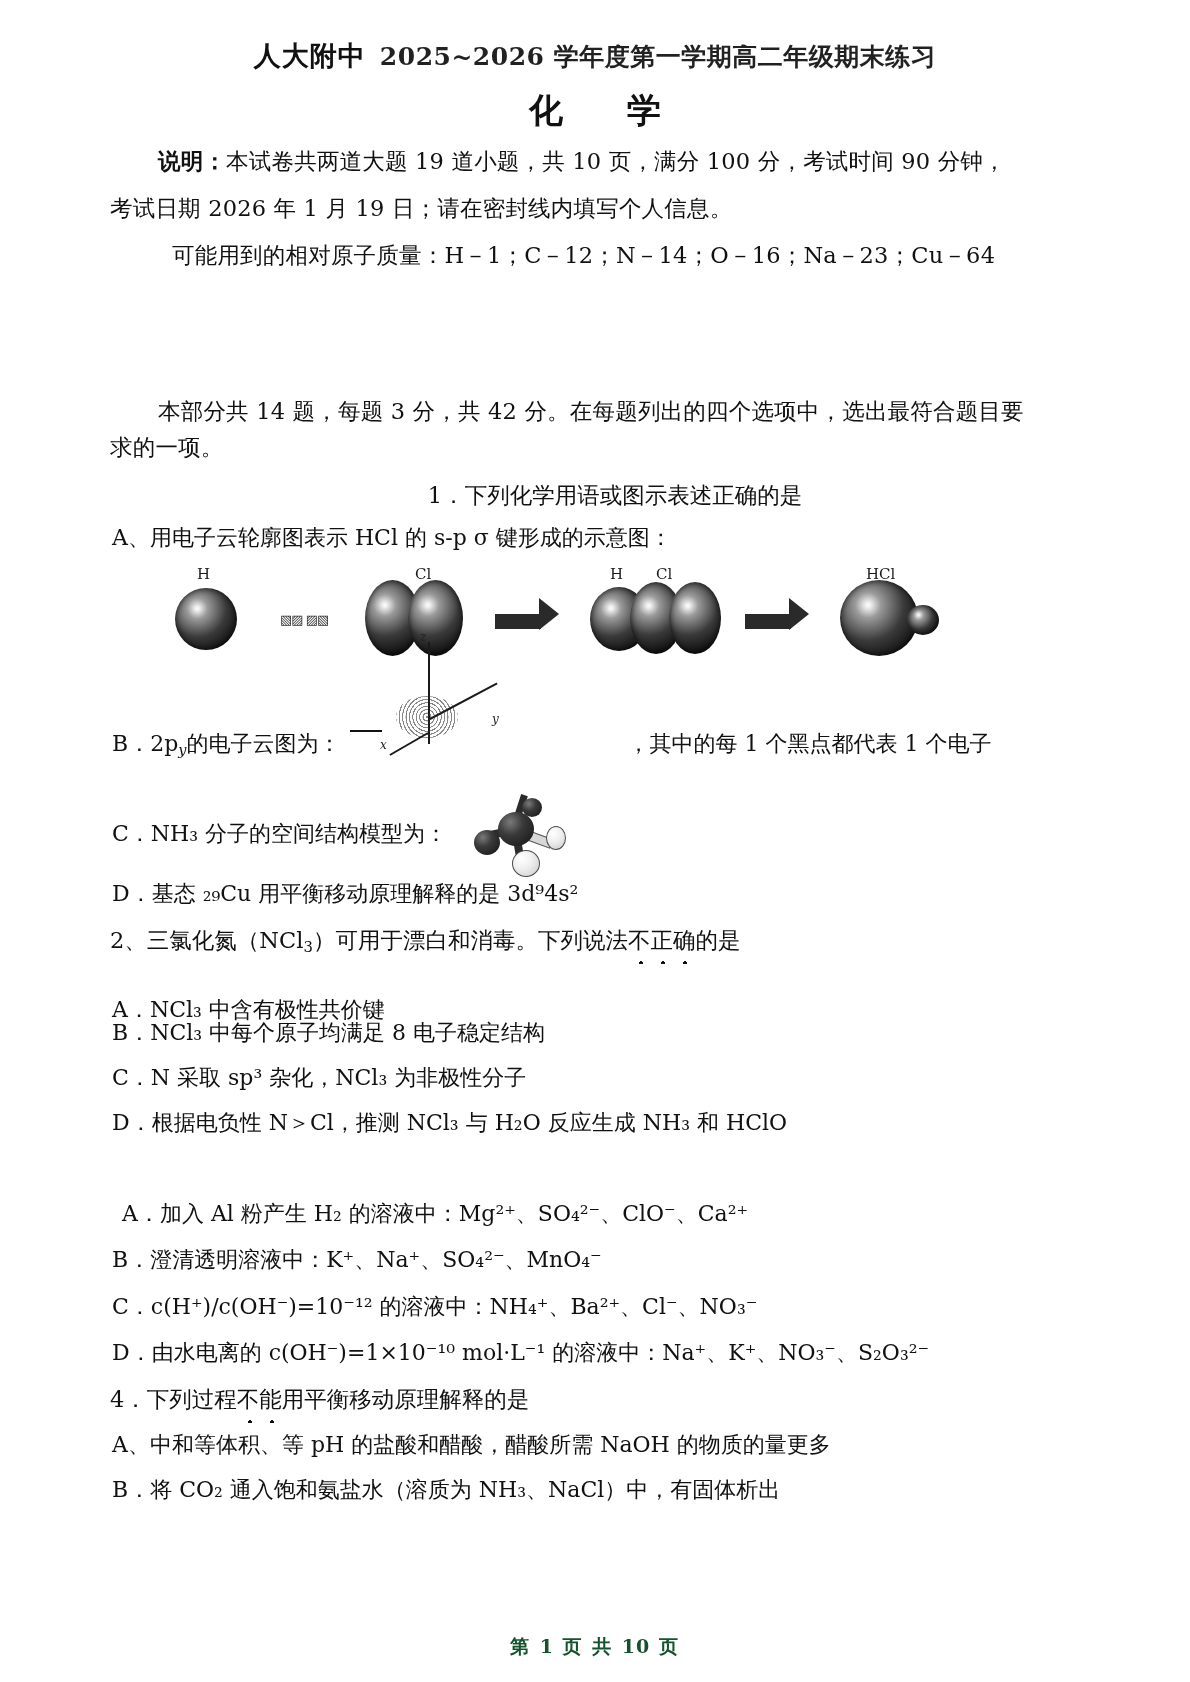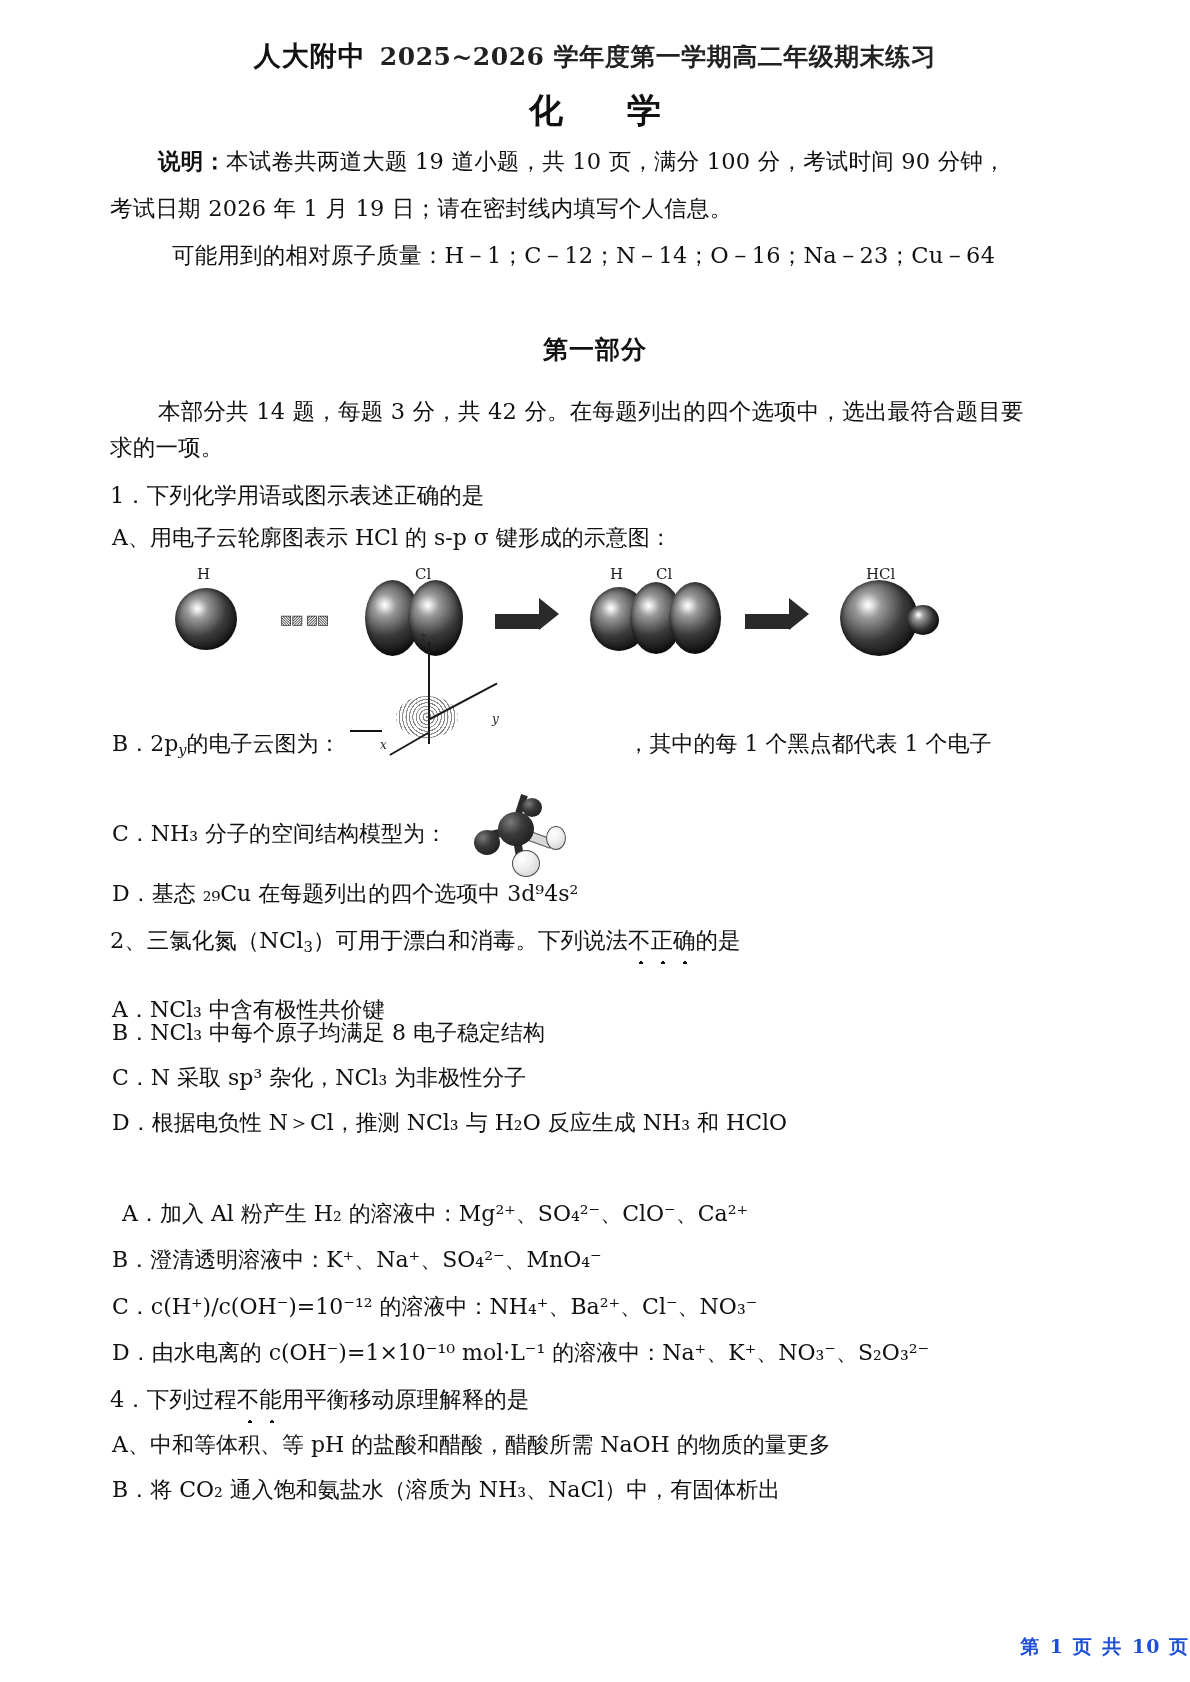--- a/index.html
+++ b/index.html
@@ -224,26 +224,26 @@
   .bond.pale {
     background: #d8d8d8;
     border: 1px solid #5a5a5a;
   }
 
   
   .footer {
     position: absolute;
     left: 0; right: 0;
     bottom: 22px;
-    text-align: right;
+    text-align: center;
     font-size: 19px;
     font-weight: 700;
     letter-spacing: 2px;
     font-family: "DejaVu Serif", "Liberation Serif", serif;
-    color: #1d4ed8;
+    color: #14532d;
   }
   .footer .num { letter-spacing: 1px; }
 </style>
 </head>
 <body>
 
 <div class="page">
 
   <div class="doc-title">
     <span class="school">人大附中</span><span class="exam"><span class="faded">2025~2026 学年度第一学期高二年级期末练习</span></span>
@@ -251,26 +251,25 @@
 
   <div class="subject">化 学</div>
 
   <div class="para indent2" style="left:110px; top:138px; width:990px;">
     <span class="bold">说明：</span><span>本试卷共两道大题 19 道小题，共 10 页，满分 100 分，考试时间 90 分钟，</span>
   </div>
   <div class="para" style="left:110px; top:185px; width:990px;">考试日期 2026 年 1 月 19 日；请在密封线内填写个人信息。</div>
 
   <div class="para indent2" style="left:124px; top:232px; width:990px;">可能用到的相对原子质量：H－1；C－12；N－14；O－16；Na－23；Cu－64</div>
 
-  <div class="part-head" style="top:333px;">第一部分</div>
 
   <div class="para indent2" style="left:110px; top:388px; width:1000px;">本部分共 14 题，每题 3 分，共 42 分。在每题列出的四个选项中，选出最符合题目要</div>
   <div class="para" style="left:110px; top:424px; width:1000px;">求的一项。</div>
 
-  <div class="q-line" style="top:478px;">
+  <div class="q-line" style="top:478px;text-align:center;">
     <span>1．</span><span>下列化学用语或图示表述正确的是</span>
   </div>
 
   <div class="opt-line" style="top:521px;">
     <span>A、</span><span>用电子云轮廓图表示 HCl 的 s-p σ 键形成的示意图：</span>
   </div>
 
   <div class="fig-hcl">
 
     <span class="fig-lbl fig-label" style="left:47px; top:5px;">H</span>
@@ -334,21 +333,21 @@
     <div class="bond pale" style="left:46px; top:26px; width:36px; height:8px; transform:rotate(20deg);"></div>
     <div class="bond" style="left:46px; top:30px; width:30px; height:8px; transform:rotate(80deg);"></div>
     <div class="atom dark" style="left:28px; top:12px; width:36px; height:34px;"></div>
     <div class="atom dark" style="left:52px; top:-2px; width:20px; height:19px;"></div>
     <div class="atom dark" style="left:4px; top:30px; width:26px; height:25px;"></div>
     <div class="atom light" style="left:76px; top:26px; width:18px; height:22px;"></div>
     <div class="atom light" style="left:42px; top:50px; width:26px; height:25px;"></div>
   </div>
 
   <div class="opt-line" style="top:877px;">
-    <span>D．</span><span>基态 ₂₉Cu 在每题列出的四个选项中 3d⁹4s²</span>
+    <span>D．</span><span>基态 ₂₉Cu 用平衡移动原理解释的是 3d⁹4s²</span>
   </div>
 
   <div class="q-line" style="top:923px;">
     <span>2、</span><span>三氯化氮（NCl</span><sub>3</sub><span>）可用于漂白和消毒。下列说法</span><span class="emph-dots">不正确</span><span>的是</span>
   </div>
 
   <div class="opt-line" style="top:971px;margin-top:22px;">
     <span>A．</span><span>NCl₃ 中含有极性共价键</span>
   </div>
   <div class="opt-line" style="top:1016px;">

